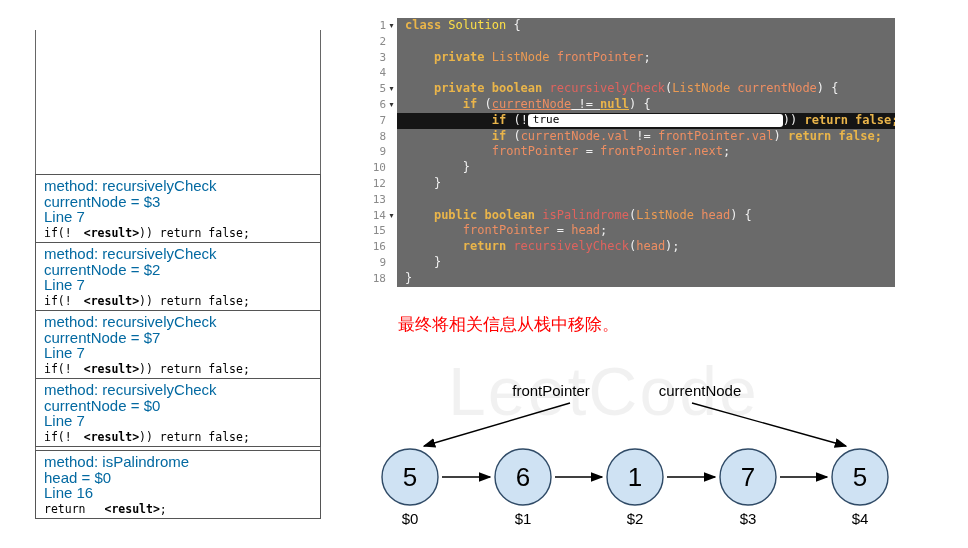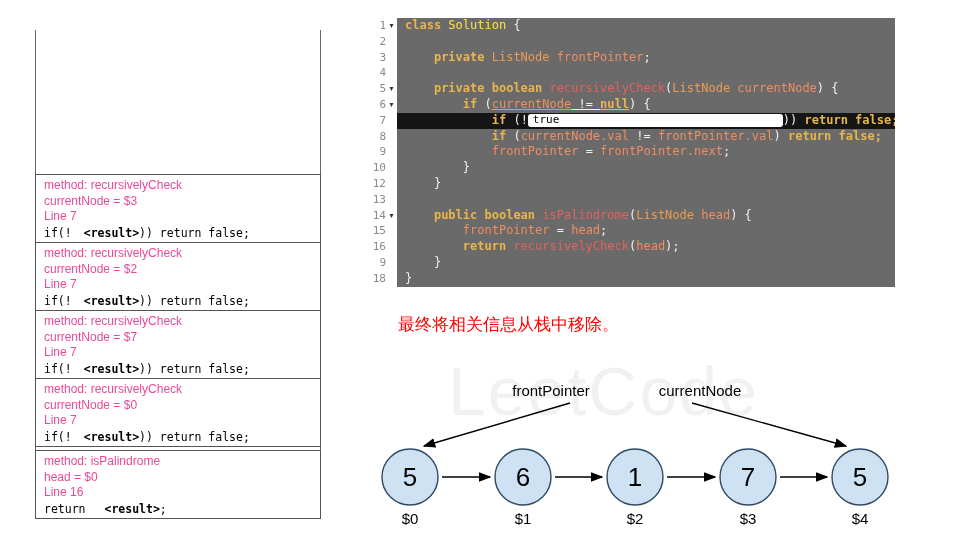--- a/index.html
+++ b/index.html
@@ -37,21 +37,21 @@
   }
   .frame {
     border: 1px solid #555;
     margin: -1px -1px 0 -1px;
     background: #fff;
     height: 69px;
     padding: 3px 8px 2px 8px;
     overflow: hidden;
   }
   .frame.gap { margin-top: 3px; }
-  .frame .fl { font-size: 12px; line-height: 15.5px; color: #ec4899; }
+  .frame .fl { font-size: 15px; line-height: 15.5px; color: #0369a1; }
   .frame .fcode {
     font-family: "DejaVu Sans Mono", monospace;
     font-size: 11.5px; line-height: 16px; color: #000;
   }
   .frame .fcode b { font-weight: bold; margin-left: 12px; }
 
   
   .editor {
     position: absolute;
     left: 364px; top: 18px;

